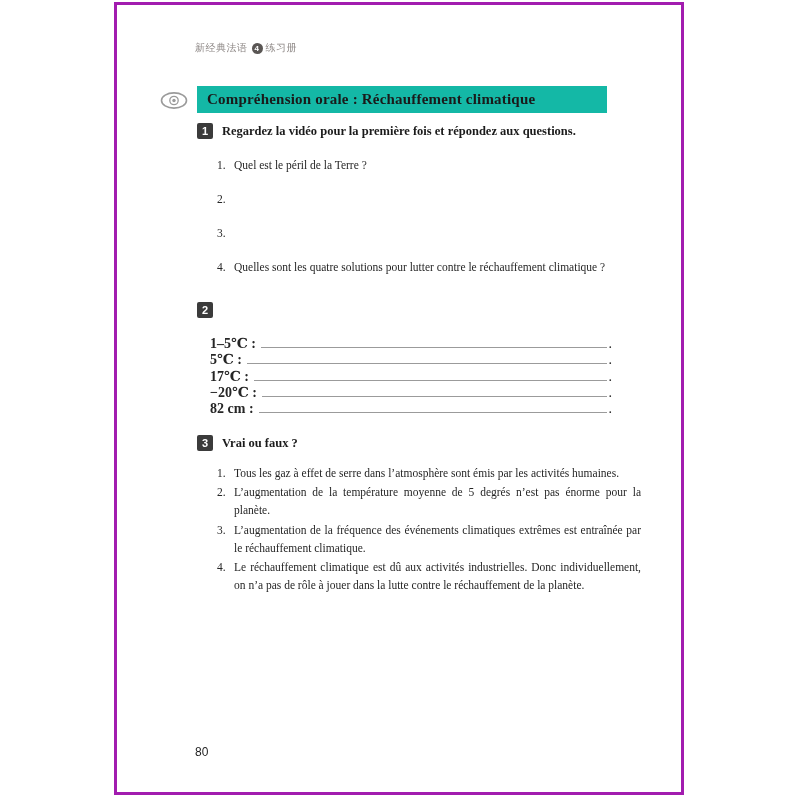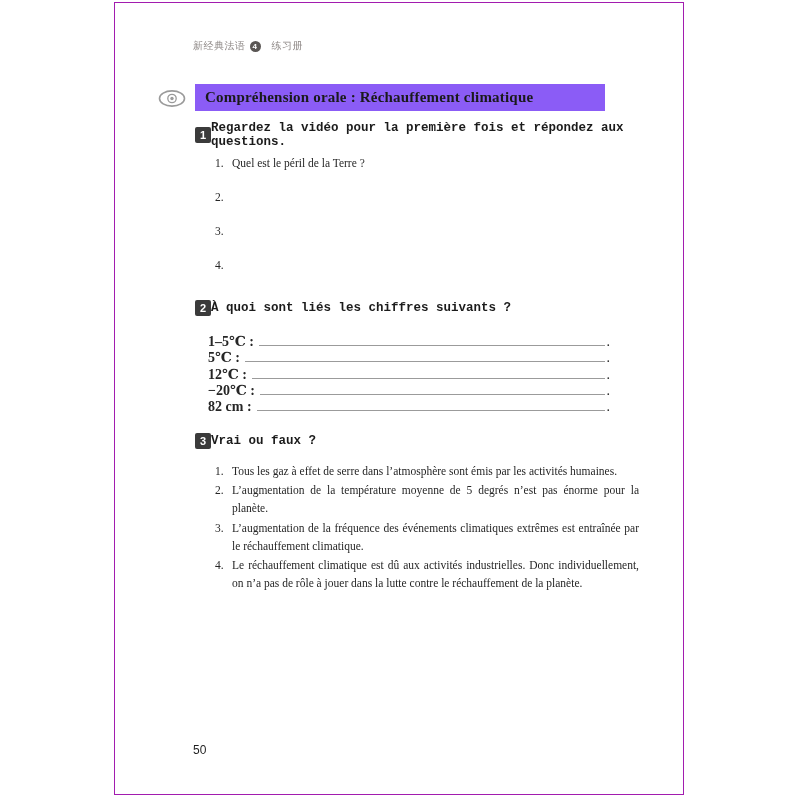--- a/index.html
+++ b/index.html
@@ -10,21 +10,21 @@
     background: #ffffff;
     font-family: "Liberation Serif", "DejaVu Serif", serif;
   }
   .page {
     position: absolute;
     left: 114px;
     top: 2px;
     width: 570px;
     height: 793px;
     background: #ffffff;
-    border: 1px solid #a21caf;
+    border: 3px solid #a21caf;
     box-sizing: border-box;
     overflow: hidden;
   }
   
   .running-head {
     position: absolute;
     left: 78px;
     top: 36px;
     font-family: "Liberation Sans", "DejaVu Sans", sans-serif;
     font-size: 10px;
@@ -39,35 +39,35 @@
     justify-content: center;
     width: 11px;
     height: 11px;
     border-radius: 50%;
     background: #5a5654;
     color: #ffffff;
     font-size: 8px;
     font-weight: bold;
     margin: 0 3px 0 4px;
   }
-  .book-type { margin-left: 8px; }
+  .book-type { }
 
   
   .eye-wrap {
     position: absolute;
     left: 43px;
     top: 86px;
   }
   .section-bar {
     position: absolute;
     left: 80px;
     top: 81px;
     width: 410px;
     height: 27px;
-    background: #8b5cf6;
+    background: #14b8a6;
     display: flex;
     align-items: center;
   }
   .section-bar .title-text {
     margin-left: 10px;
     font-size: 15px;
     font-weight: bold;
     color: #1a1a1a;
     letter-spacing: 0.2px;
   }
@@ -87,21 +87,22 @@
     color: #ffffff;
     font-family: "Liberation Sans", "DejaVu Sans", sans-serif;
     font-size: 11px;
     font-weight: bold;
     display: flex;
     align-items: center;
     justify-content: center;
     flex: 0 0 16px;
   }
   .ex-heading .ex-title {
-    font-family: Liberation Mono, monospace;
+    margin-left: 9px;
+    font-family: Liberation Serif, serif;
     font-size: 12.5px;
     font-weight: bold;
     color: #1b1b1b;
   }
   #ex1-heading { top: 118px; }
   #ex2-heading { top: 297px; }
   #ex3-heading { top: 430px; }
 
   
   .q-list {
@@ -202,40 +203,40 @@
       <span class="q-text">Quel est le péril de la Terre ?</span>
     </div>
     <div class="q-row">
       <span class="q-num">2.</span>
     </div>
     <div class="q-row">
       <span class="q-num">3.</span>
     </div>
     <div class="q-row">
       <span class="q-num">4.</span>
+      <span class="q-text">Quelles sont les quatre solutions pour lutter contre le réchauffement climatique ?</span>
     </div>
   </div>
 
   <div class="ex-heading" id="ex2-heading">
     <span class="num-square">2</span>
-    <span class="ex-title">À quoi sont liés les chiffres suivants ?</span>
   </div>
   <div class="blank-list">
     <div class="blank-row">
       <span class="blank-label">1–5℃ :</span>
       <span class="blank-line"></span>
       <span class="blank-end">.</span>
     </div>
     <div class="blank-row">
       <span class="blank-label">5℃ :</span>
       <span class="blank-line"></span>
       <span class="blank-end">.</span>
     </div>
     <div class="blank-row">
-      <span class="blank-label">12℃ :</span>
+      <span class="blank-label">17℃ :</span>
       <span class="blank-line"></span>
       <span class="blank-end">.</span>
     </div>
     <div class="blank-row">
       <span class="blank-label">−20℃ :</span>
       <span class="blank-line"></span>
       <span class="blank-end">.</span>
     </div>
     <div class="blank-row">
       <span class="blank-label">82 cm :</span>
@@ -260,15 +261,15 @@
     <div class="st-row">
       <span class="st-num">3.</span>
       <span class="st-text">L’augmentation de la fréquence des événements climatiques extrêmes est entraînée par le réchauffement climatique.</span>
     </div>
     <div class="st-row">
       <span class="st-num">4.</span>
       <span class="st-text">Le réchauffement climatique est dû aux activités industrielles. Donc individuellement, on n’a pas de rôle à jouer dans la lutte contre le réchauffement de la planète.</span>
     </div>
   </div>
 
-  <div class="page-number">50</div>
+  <div class="page-number">80</div>
 
 </div>
 
 </body></html>

